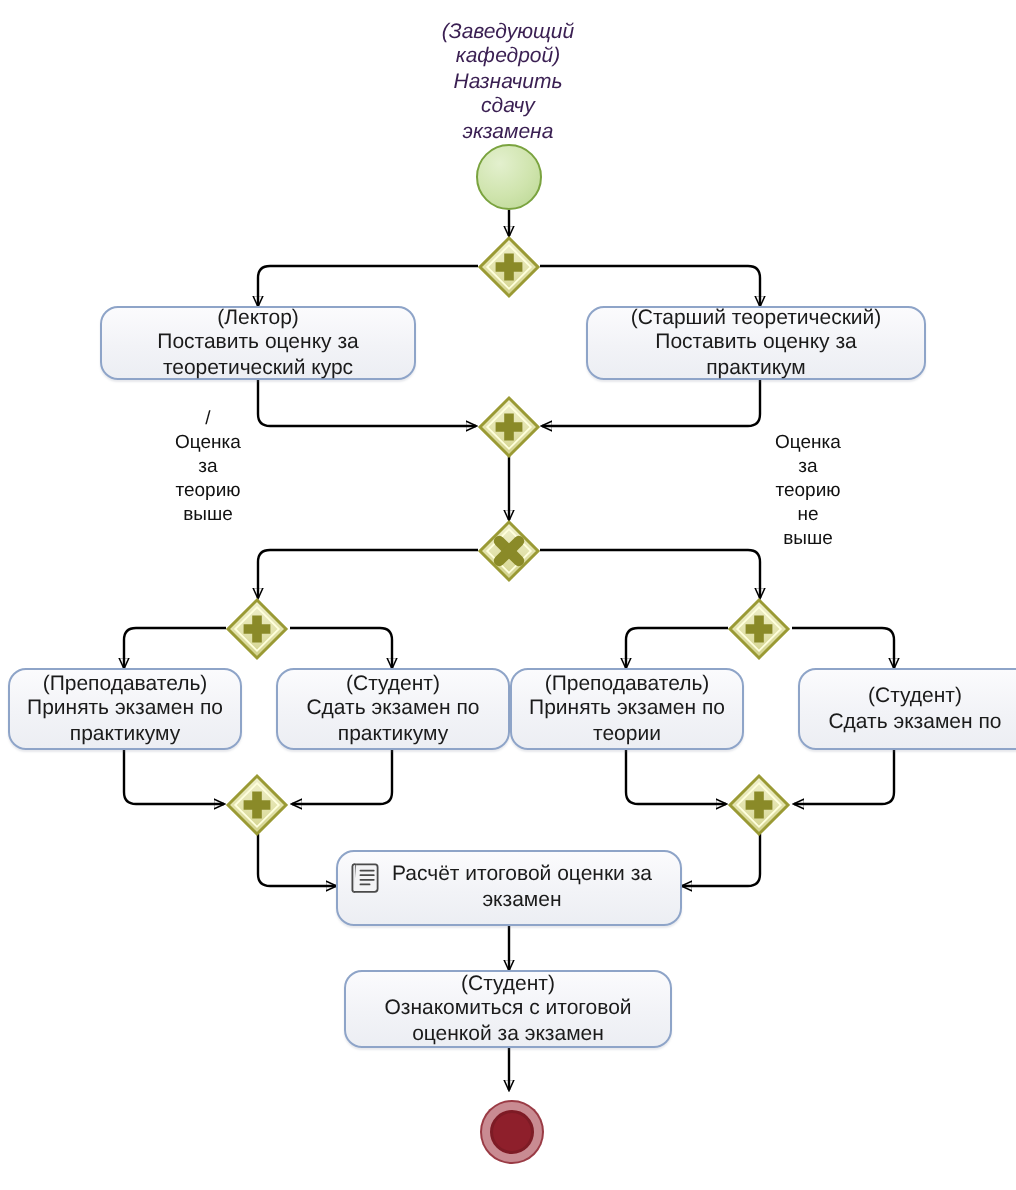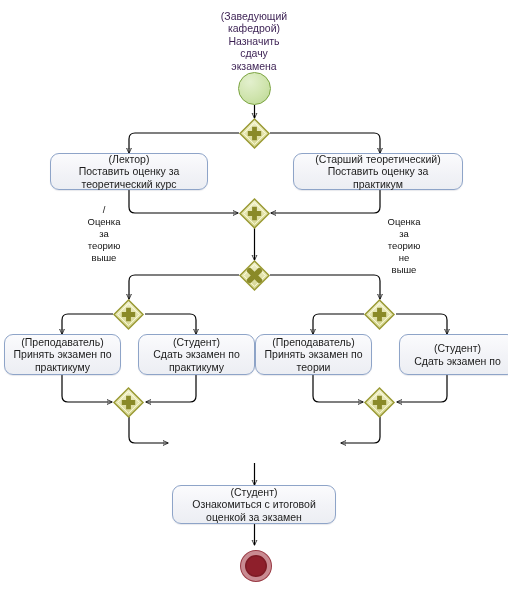--- a/index.html
+++ b/index.html
@@ -85,20 +85,21 @@
 
   
   .start-label {
     position: absolute;
     text-align: center;
     color: #3a1f52;
     font-size: 10.5px;
     line-height: 12.4px;
     white-space: pre-line;
     pointer-events: none;
+    font-style: italic;
   }
 
   
   .flow-label {
     position: absolute;
     text-align: center;
     color: #111111;
     font-size: 9.5px;
     line-height: 12px;
     white-space: pre-line;
@@ -268,20 +269,36 @@
     <span class="txt" style="white-space:pre-line;">(Преподаватель)
 Принять экзамен по
 теории</span>
   </div>
 
   <div class="task" style="left:399px; top:334px; width:117px; height:41px;">
     <span class="txt" style="white-space:pre-line;">(Студент)
 Сдать экзамен по</span>
   </div>
 
+  <div class="task script" style="left:168px; top:425px; width:173px; height:38px;">
+    <span class="script-icon">
+      <svg width="15" height="16" viewBox="0 0 15 16">
+        <path d="M1.2 2.2 C1.2 1.1 2.4 0.8 3.1 1.4 L3.1 13.6 C3.1 15 1.6 15.3 1.2 14.2 Z" fill="#e9e9ec" stroke="#4a4a4a" stroke-width="0.9"></path>
+        <path d="M3.1 1.2 H12.6 C13.4 1.2 13.8 1.8 13.8 2.6 L13.8 13.4 C13.8 14.3 13.2 14.9 12.3 14.9 H1.9" fill="#f3f3f5" stroke="#4a4a4a" stroke-width="0.9"></path>
+        <g stroke="#4a4a4a" stroke-width="0.85" stroke-linecap="round">
+          <line x1="5.2" y1="4.3" x2="11.9" y2="4.3"></line>
+          <line x1="5.2" y1="6.6" x2="11.9" y2="6.6"></line>
+          <line x1="5.2" y1="8.9" x2="11.9" y2="8.9"></line>
+          <line x1="5.2" y1="11.2" x2="9.8" y2="11.2"></line>
+        </g>
+      </svg>
+    </span>
+    <span class="txt" style="white-space:pre-line;">Расчёт итоговой оценки за
+экзамен</span>
+  </div>
 
   <div class="task" style="left:172px; top:485px; width:164px; height:39px;">
     <span class="txt" style="white-space:pre-line;">(Студент)
 Ознакомиться с итоговой
 оценкой за экзамен</span>
   </div>
 
   <div class="flow-label" style="left:72px; top:204px; width:64px;">/
 Оценка
 за

